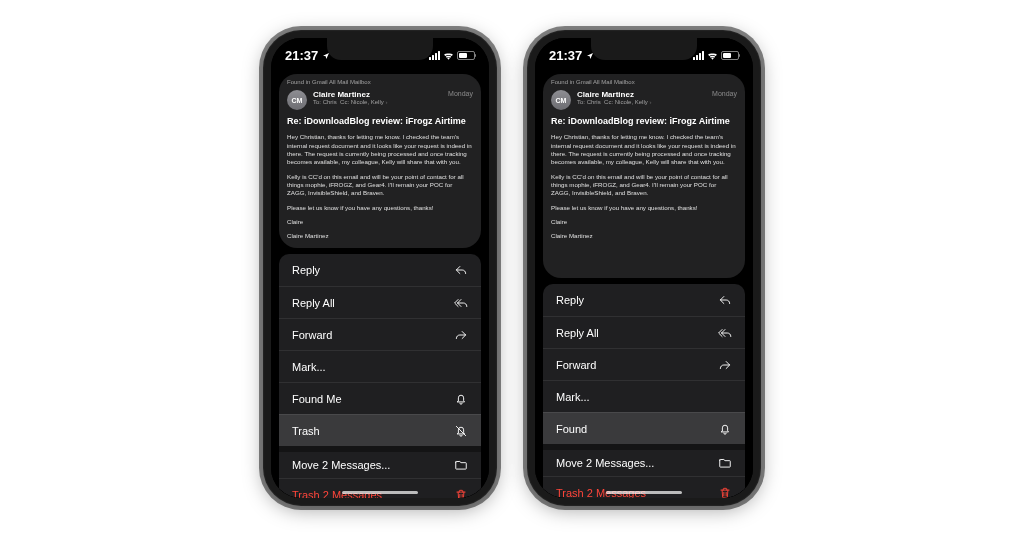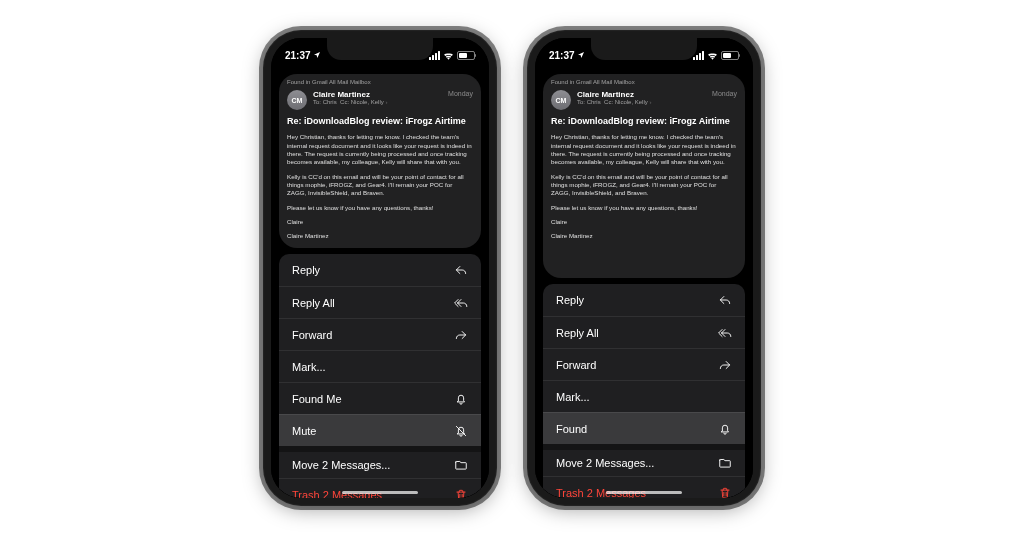--- a/index.html
+++ b/index.html
@@ -4,21 +4,21 @@
 <style>
   *{box-sizing:border-box;margin:0;padding:0;font-family:-apple-system,Helvetica,Arial,sans-serif;-webkit-font-smoothing:antialiased}
   body{width:1024px;height:536px;background:#fff;overflow:hidden}
   .stage{display:flex;justify-content:center;align-items:center;gap:30px;height:100%}
   
   .phone{width:234px;height:476px;background:#1a1a1a;border-radius:38px;padding:8px;position:relative;box-shadow:0 4px 20px rgba(0,0,0,.35),inset 0 0 2px rgba(255,255,255,.15)}
   .phone:before{content:"";position:absolute;inset:-4px;border-radius:42px;background:#888;z-index:-1}
   .screen{width:100%;height:100%;background:#000;border-radius:30px;overflow:hidden;position:relative;color:#fff}
   .notch{position:absolute;top:0;left:50%;transform:translateX(-50%);width:106px;height:22px;background:#1a1a1a;border-radius:0 0 14px 14px;z-index:10}
   
-  .status{position:absolute;top:0;left:0;right:0;height:30px;display:flex;align-items:center;justify-content:space-between;padding:4px 14px 0;font-size:10px;font-weight:600;z-index:5}
+  .status{position:absolute;top:0;left:0;right:0;height:30px;display:flex;align-items:center;justify-content:space-between;padding:4px 14px 0;font-size:13px;font-weight:600;z-index:5}
   .status .right{display:flex;align-items:center;gap:3px}
   .sig{display:flex;align-items:flex-end;gap:1px}
   .sig i{width:2px;background:#fff;border-radius:.5px}
   .sig i:nth-child(1){height:3px}.sig i:nth-child(2){height:5px}.sig i:nth-child(3){height:7px}.sig i:nth-child(4){height:9px}
   .wifi{width:11px;height:9px}
   .bat{width:18px;height:9px;border:1px solid rgba(255,255,255,.5);border-radius:2px;position:relative;padding:1px}
   .bat:after{content:"";position:absolute;right:-2px;top:2px;width:1px;height:3px;background:rgba(255,255,255,.5);border-radius:0 1px 1px 0}
   .bat i{display:block;width:60%;height:100%;background:#fff;border-radius:1px}
   .loc{display:inline-block;transform:rotate(0deg)}
   
@@ -127,21 +127,21 @@
           <span>Mark...</span>
           <span></span>
         </div>
         <div class="item">
           <span>Found Me</span>
           <svg class="ico" viewBox="0 0 24 24">
               <path d="M6 17h12l-1.5-2V10a4.5 4.5 0 10-9 0v5zM10 19a2 2 0 004 0"></path>
             </svg>
         </div>
         <div class="item hl">
-          <span>Mute</span>
+          <span>Trash</span>
           <svg class="ico" viewBox="0 0 24 24">
               <path d="M6 17h12l-1.5-2V10a4.5 4.5 0 10-9 0v5zM10 19a2 2 0 004 0M4 4l16 16"></path>
             </svg>
         </div>
         <div class="item sep">
           <span>Move 2 Messages...</span>
           <svg class="ico" viewBox="0 0 24 24">
               <path d="M3 7v11a1 1 0 001 1h16a1 1 0 001-1V9a1 1 0 00-1-1h-8l-2-2H4a1 1 0 00-1 1z"></path>
             </svg>
         </div>

